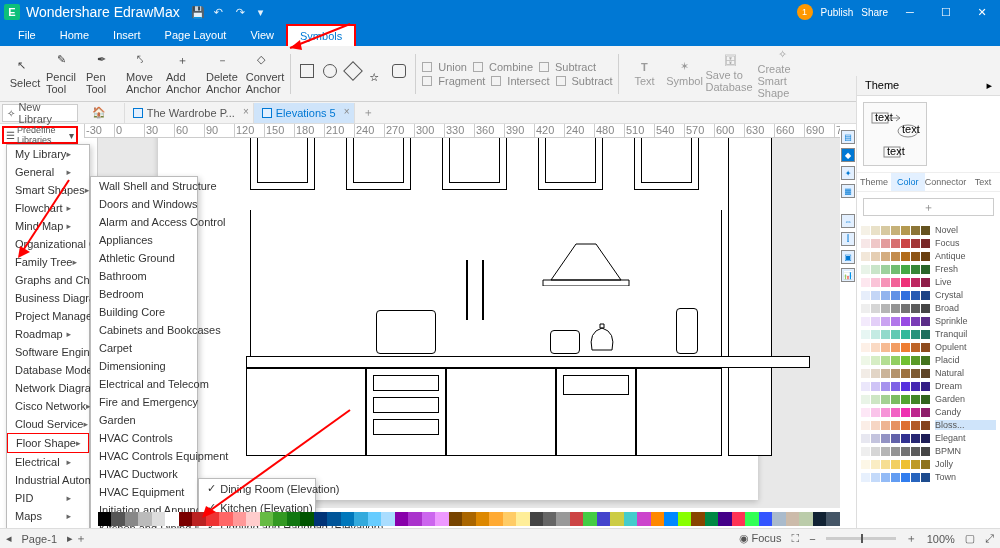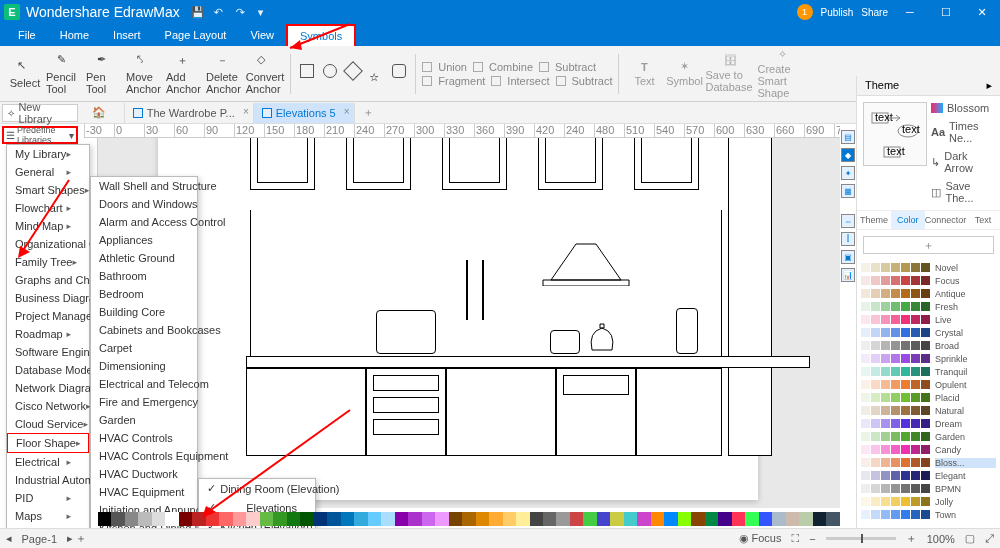--- a/index.html
+++ b/index.html
@@ -82,21 +82,21 @@
 .theme .preset{display:flex;gap:4px;padding:6px;align-items:flex-start}
 .theme .thumb{width:64px;height:64px;border:1px solid #ccc;background:#fafafa;position:relative}
 .theme .plist{display:flex;flex-direction:column;gap:6px;font-size:9px;color:#555}
 .theme .prow{display:flex;gap:4px;align-items:center}
 .theme .pic{width:12px;height:10px}
 .theme .tabs4{display:flex;border-top:1px solid #eee;border-bottom:1px solid #eee}
 .theme .t4{flex:1;text-align:center;padding:4px 0;font-size:9px;color:#666}
 .theme .t4.act{background:#e3f0ff;color:#0078d4}
 .theme .addbtn{margin:6px;height:18px;border:1px solid #ccc;display:flex;align-items:center;justify-content:center;color:#888}
 .theme .swatches{flex:1;overflow:auto;padding:2px 4px}
-.theme .srow{display:flex;align-items:center;gap:1px;margin-bottom:2px;height:11px}
+.theme .srow{display:flex;align-items:flex-end;gap:1px;margin-bottom:2px;height:11px}
 .theme .sw{width:9px;height:9px}
 .theme .slabel{font-size:9px;color:#555;margin-left:4px;flex:1}
 .theme .slabel.act{background:#cfe4fa}
 
 
 .colorbar{position:absolute;left:98px;right:160px;bottom:22px;height:14px;display:flex}
 .colorbar div{flex:1}
 
 
 .status{position:absolute;left:0;right:0;bottom:0;height:20px;background:#f3f3f3;border-top:1px solid #ddd;display:flex;align-items:center;font-size:10px;color:#555;padding:0 6px;gap:10px}
@@ -349,38 +349,20 @@
       <svg width="64" height="64">
           <rect x="8" y="10" width="16" height="10" fill="none" stroke="#888"></rect>
           <text x="11" y="18" font-size="6">text</text>
           <path d="M24 15 H36 L32 12 M36 15 L32 18" stroke="#888" fill="none"></path>
           <ellipse cx="44" cy="28" rx="10" ry="6" fill="none" stroke="#888"></ellipse>
           <text x="38" y="30" font-size="6">text</text>
           <rect x="20" y="44" width="16" height="10" fill="none" stroke="#888"></rect>
           <text x="23" y="52" font-size="6">text</text>
         </svg>
     </div>
-    <div class="plist">
-      <div class="prow">
-          <span class="pic" style="background:linear-gradient(90deg,#f26,#2af)"></span>
-          <span>Blossom</span>
-        </div>
-      <div class="prow">
-          <span style="font-weight:bold">Aa</span>
-          <span>Times Ne...</span>
-        </div>
-      <div class="prow">
-          <span>↳</span>
-          <span>Dark Arrow</span>
-        </div>
-      <div class="prow">
-          <span>◫</span>
-          <span>Save The...</span>
-        </div>
-    </div>
   </div>
   <div class="tabs4">
     <div class="t4">Theme</div>
     <div class="t4 act">Color</div>
     <div class="t4">Connector</div>
     <div class="t4">Text</div>
   </div>
   <div class="addbtn">＋</div>
   <div class="swatches" id="swatches">
       <div class="srow">
@@ -741,23 +723,20 @@
     <div class="mi">
       <span>Kitchen and Dining Room</span>
     </div>
     <div class="mi">
       <span>Lighting</span>
     </div>
   </div>
 <div class="menu menu3" id="menu3">
     <div class="mi chk">
       <span>Dining Room (Elevation)</span>
-    </div>
-    <div class="mi chk">
-      <span>Elevations</span>
     </div>
     <div class="mi chk">
       <span>Kitchen (Elevation)</span>
     </div>
     <div class="mi chk">
       <span>Lighting and Handbag (Elevation)</span>
     </div>
   </div>
 
 <div class="colorbar" id="colorbar">

